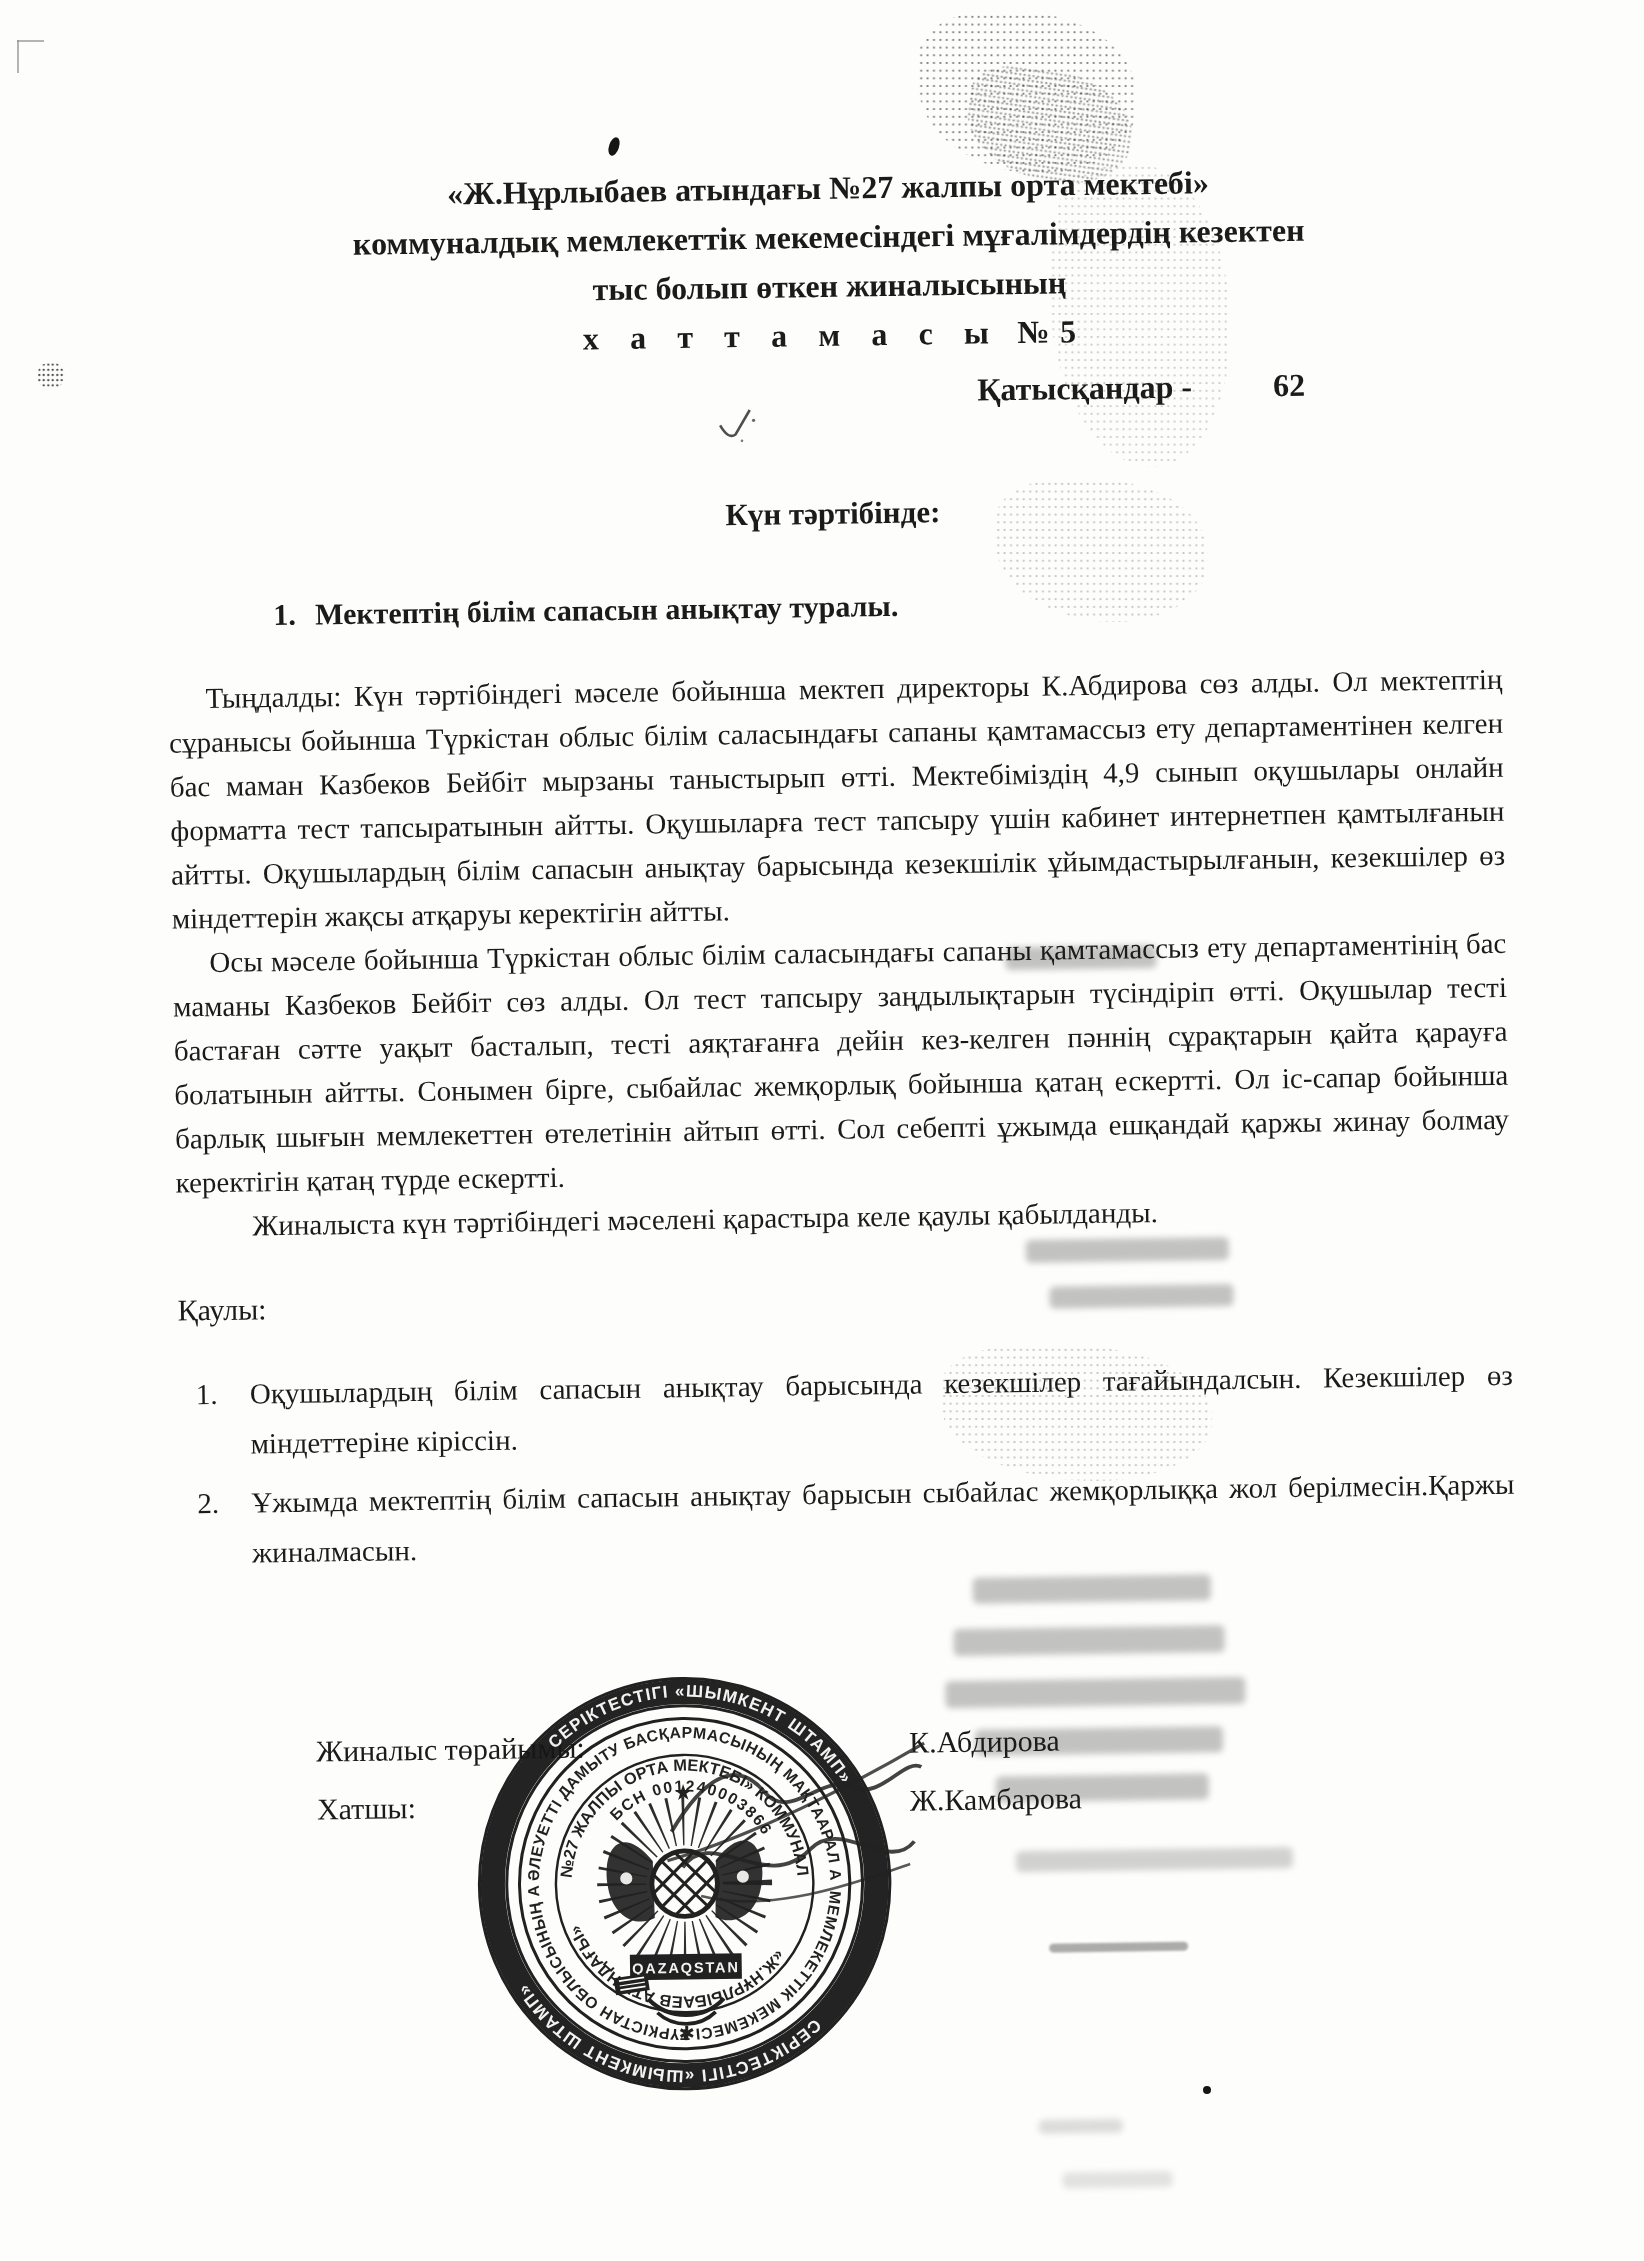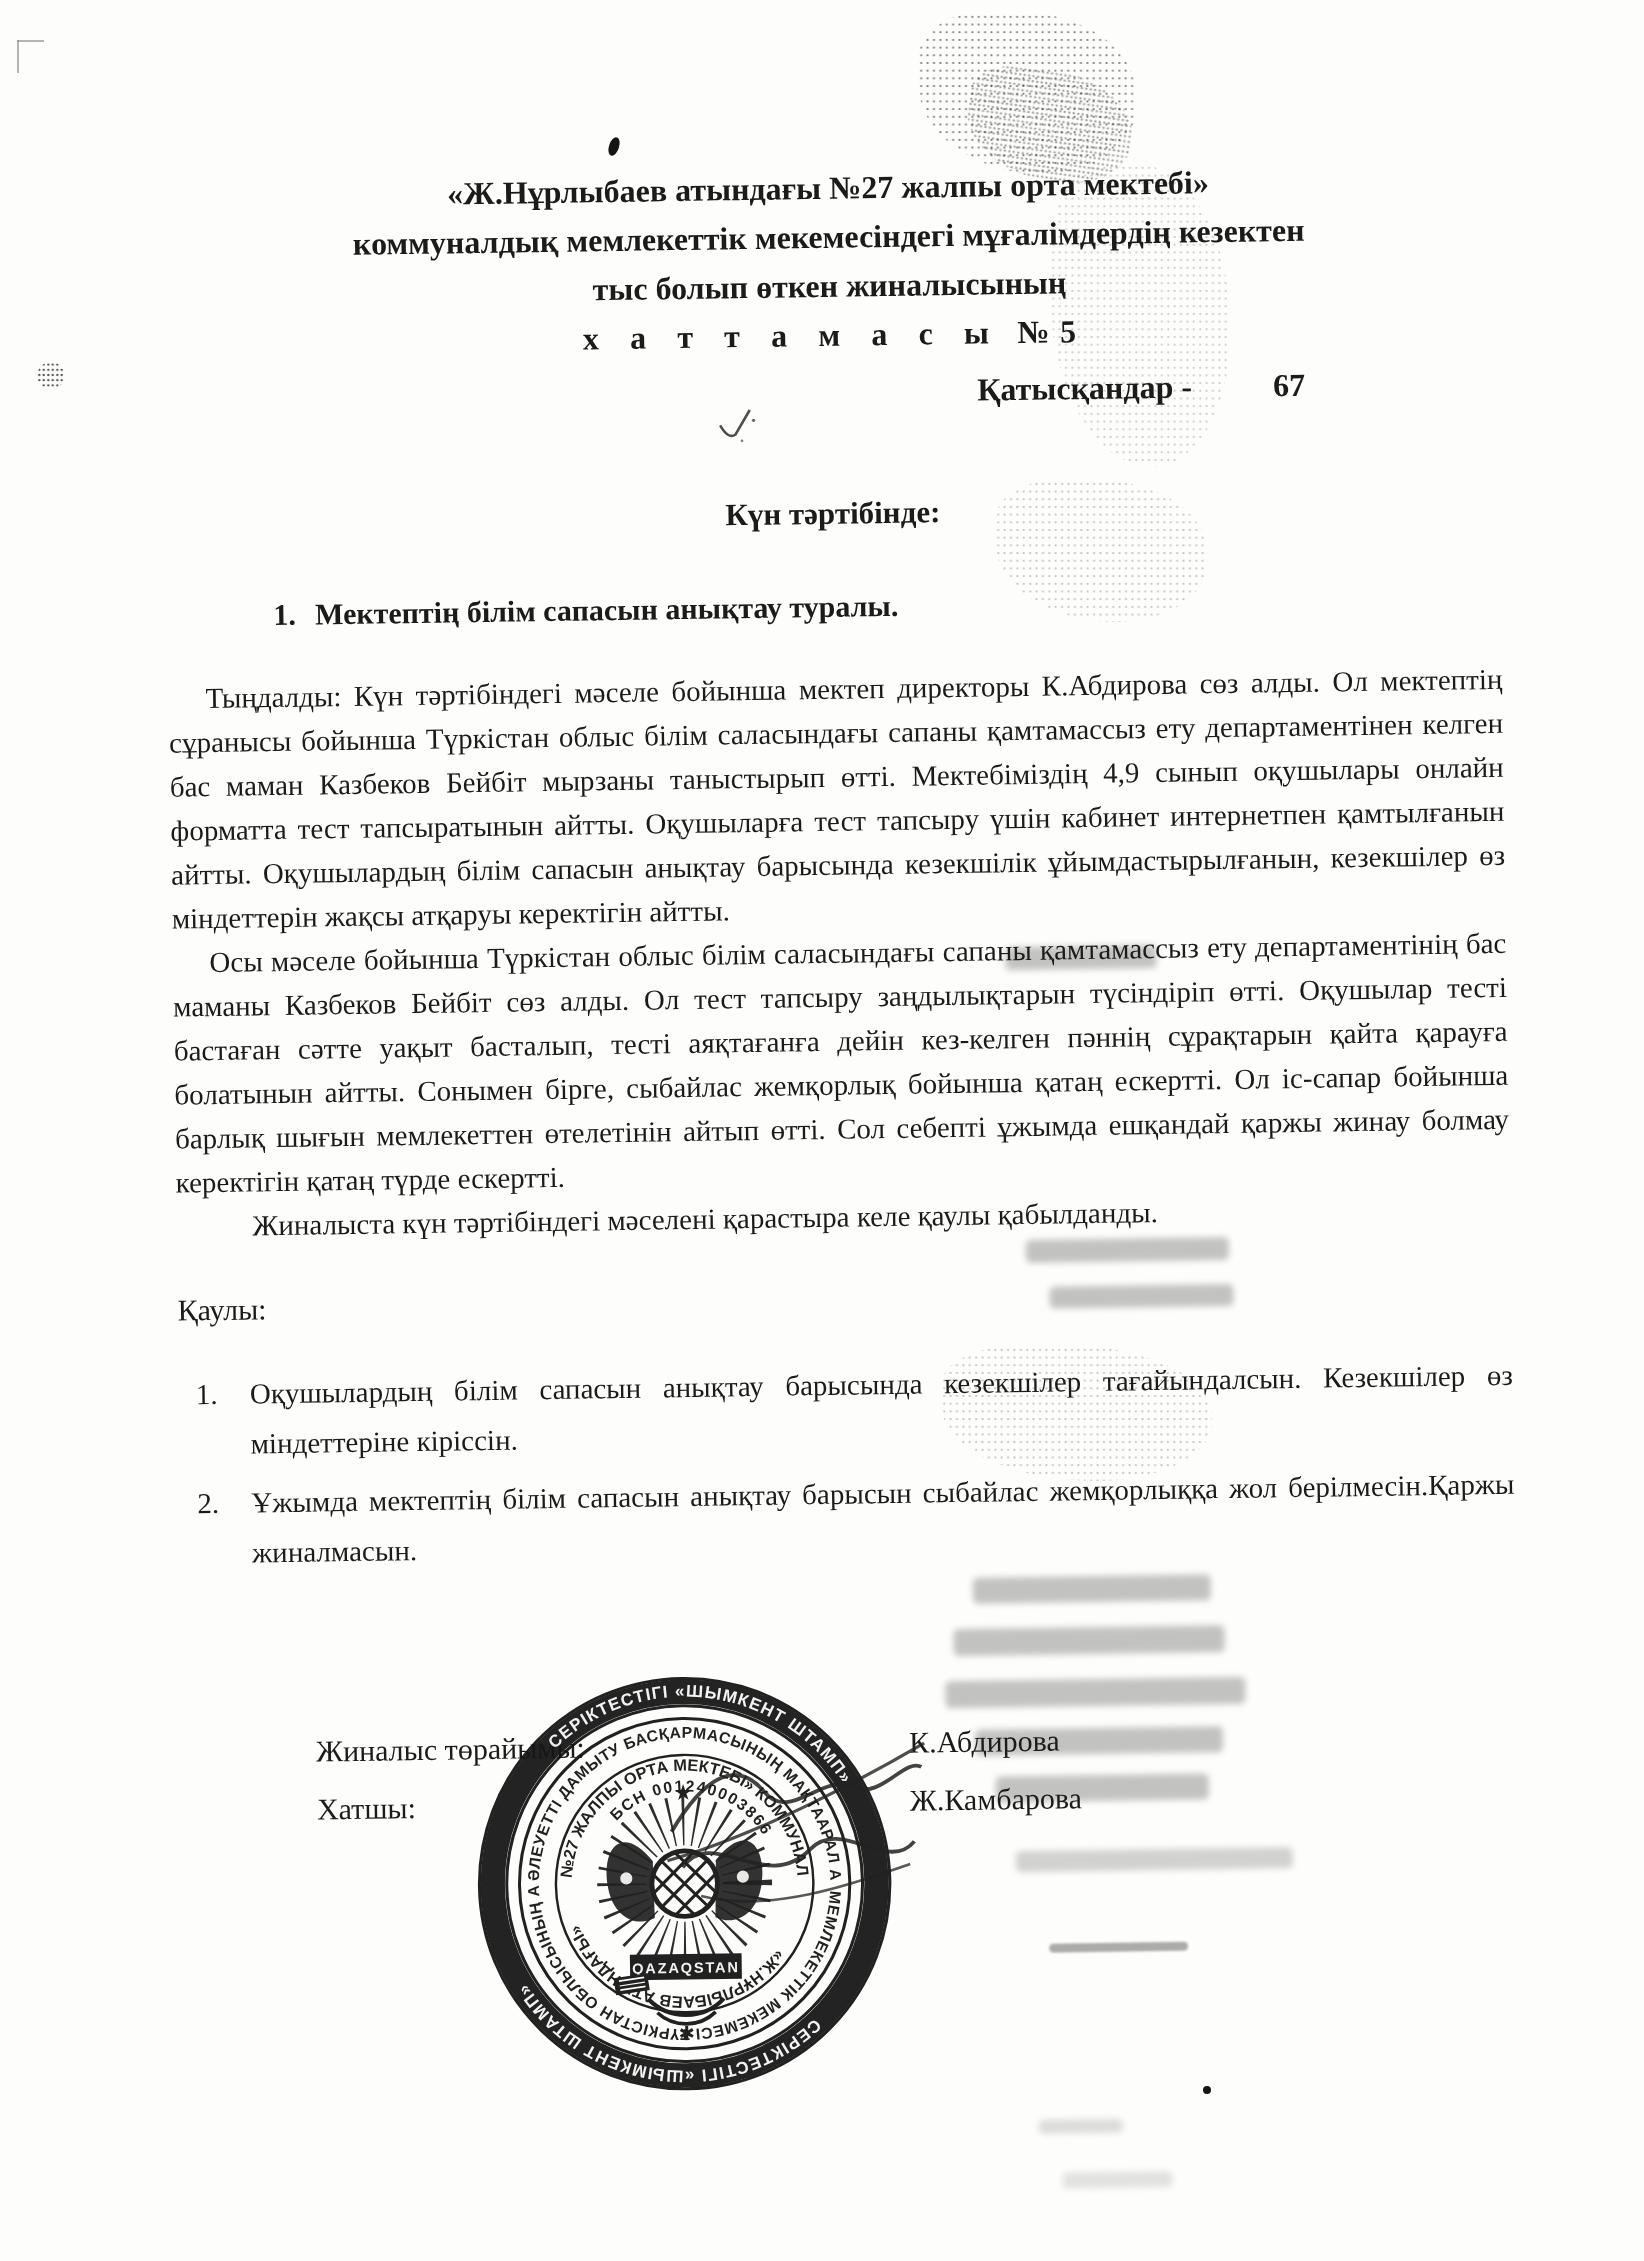--- a/index.html
+++ b/index.html
@@ -98,21 +98,21 @@
       <div class="title">
         <div>«Ж.Нұрлыбаев атындағы №27 жалпы орта мектебі»</div>
         <div>коммуналдық мемлекеттік мекемесіндегі мұғалімдердің кезектен</div>
         <div>тыс болып өткен жиналысының</div>
         <div class="protocol-row">
           <span class="protocol-word">х а т т а м а с ы</span><span class="protocol-num">№ 5</span>
         </div>
       </div>
 
       <div class="participants">
-        <span>Қатысқандар -</span><span class="count">67</span>
+        <span>Қатысқандар -</span><span class="count">62</span>
       </div>
 
       <div class="agenda-heading">Күн тәртібінде:</div>
 
       <div class="agenda-item">
         <span>1.</span>
         <span>Мектептің білім сапасын  анықтау туралы.</span>
       </div>
 
       <div class="para para1">Тыңдалды: Күн тәртібіндегі мәселе бойынша мектеп директоры К.Абдирова сөз алды.  Ол мектептің сұранысы бойынша Түркістан облыс білім саласындағы сапаны қамтамассыз ету департаментінен  келген бас маман  Казбеков Бейбіт мырзаны таныстырып  өтті. Мектебіміздің 4,9 сынып  оқушылары онлайн форматта тест тапсыратынын айтты. Оқушыларға тест тапсыру үшін кабинет  интернетпен қамтылғанын айтты. Оқушылардың білім сапасын анықтау барысында кезекшілік ұйымдастырылғанын, кезекшілер өз міндеттерін жақсы атқаруы керектігін айтты.</div>

